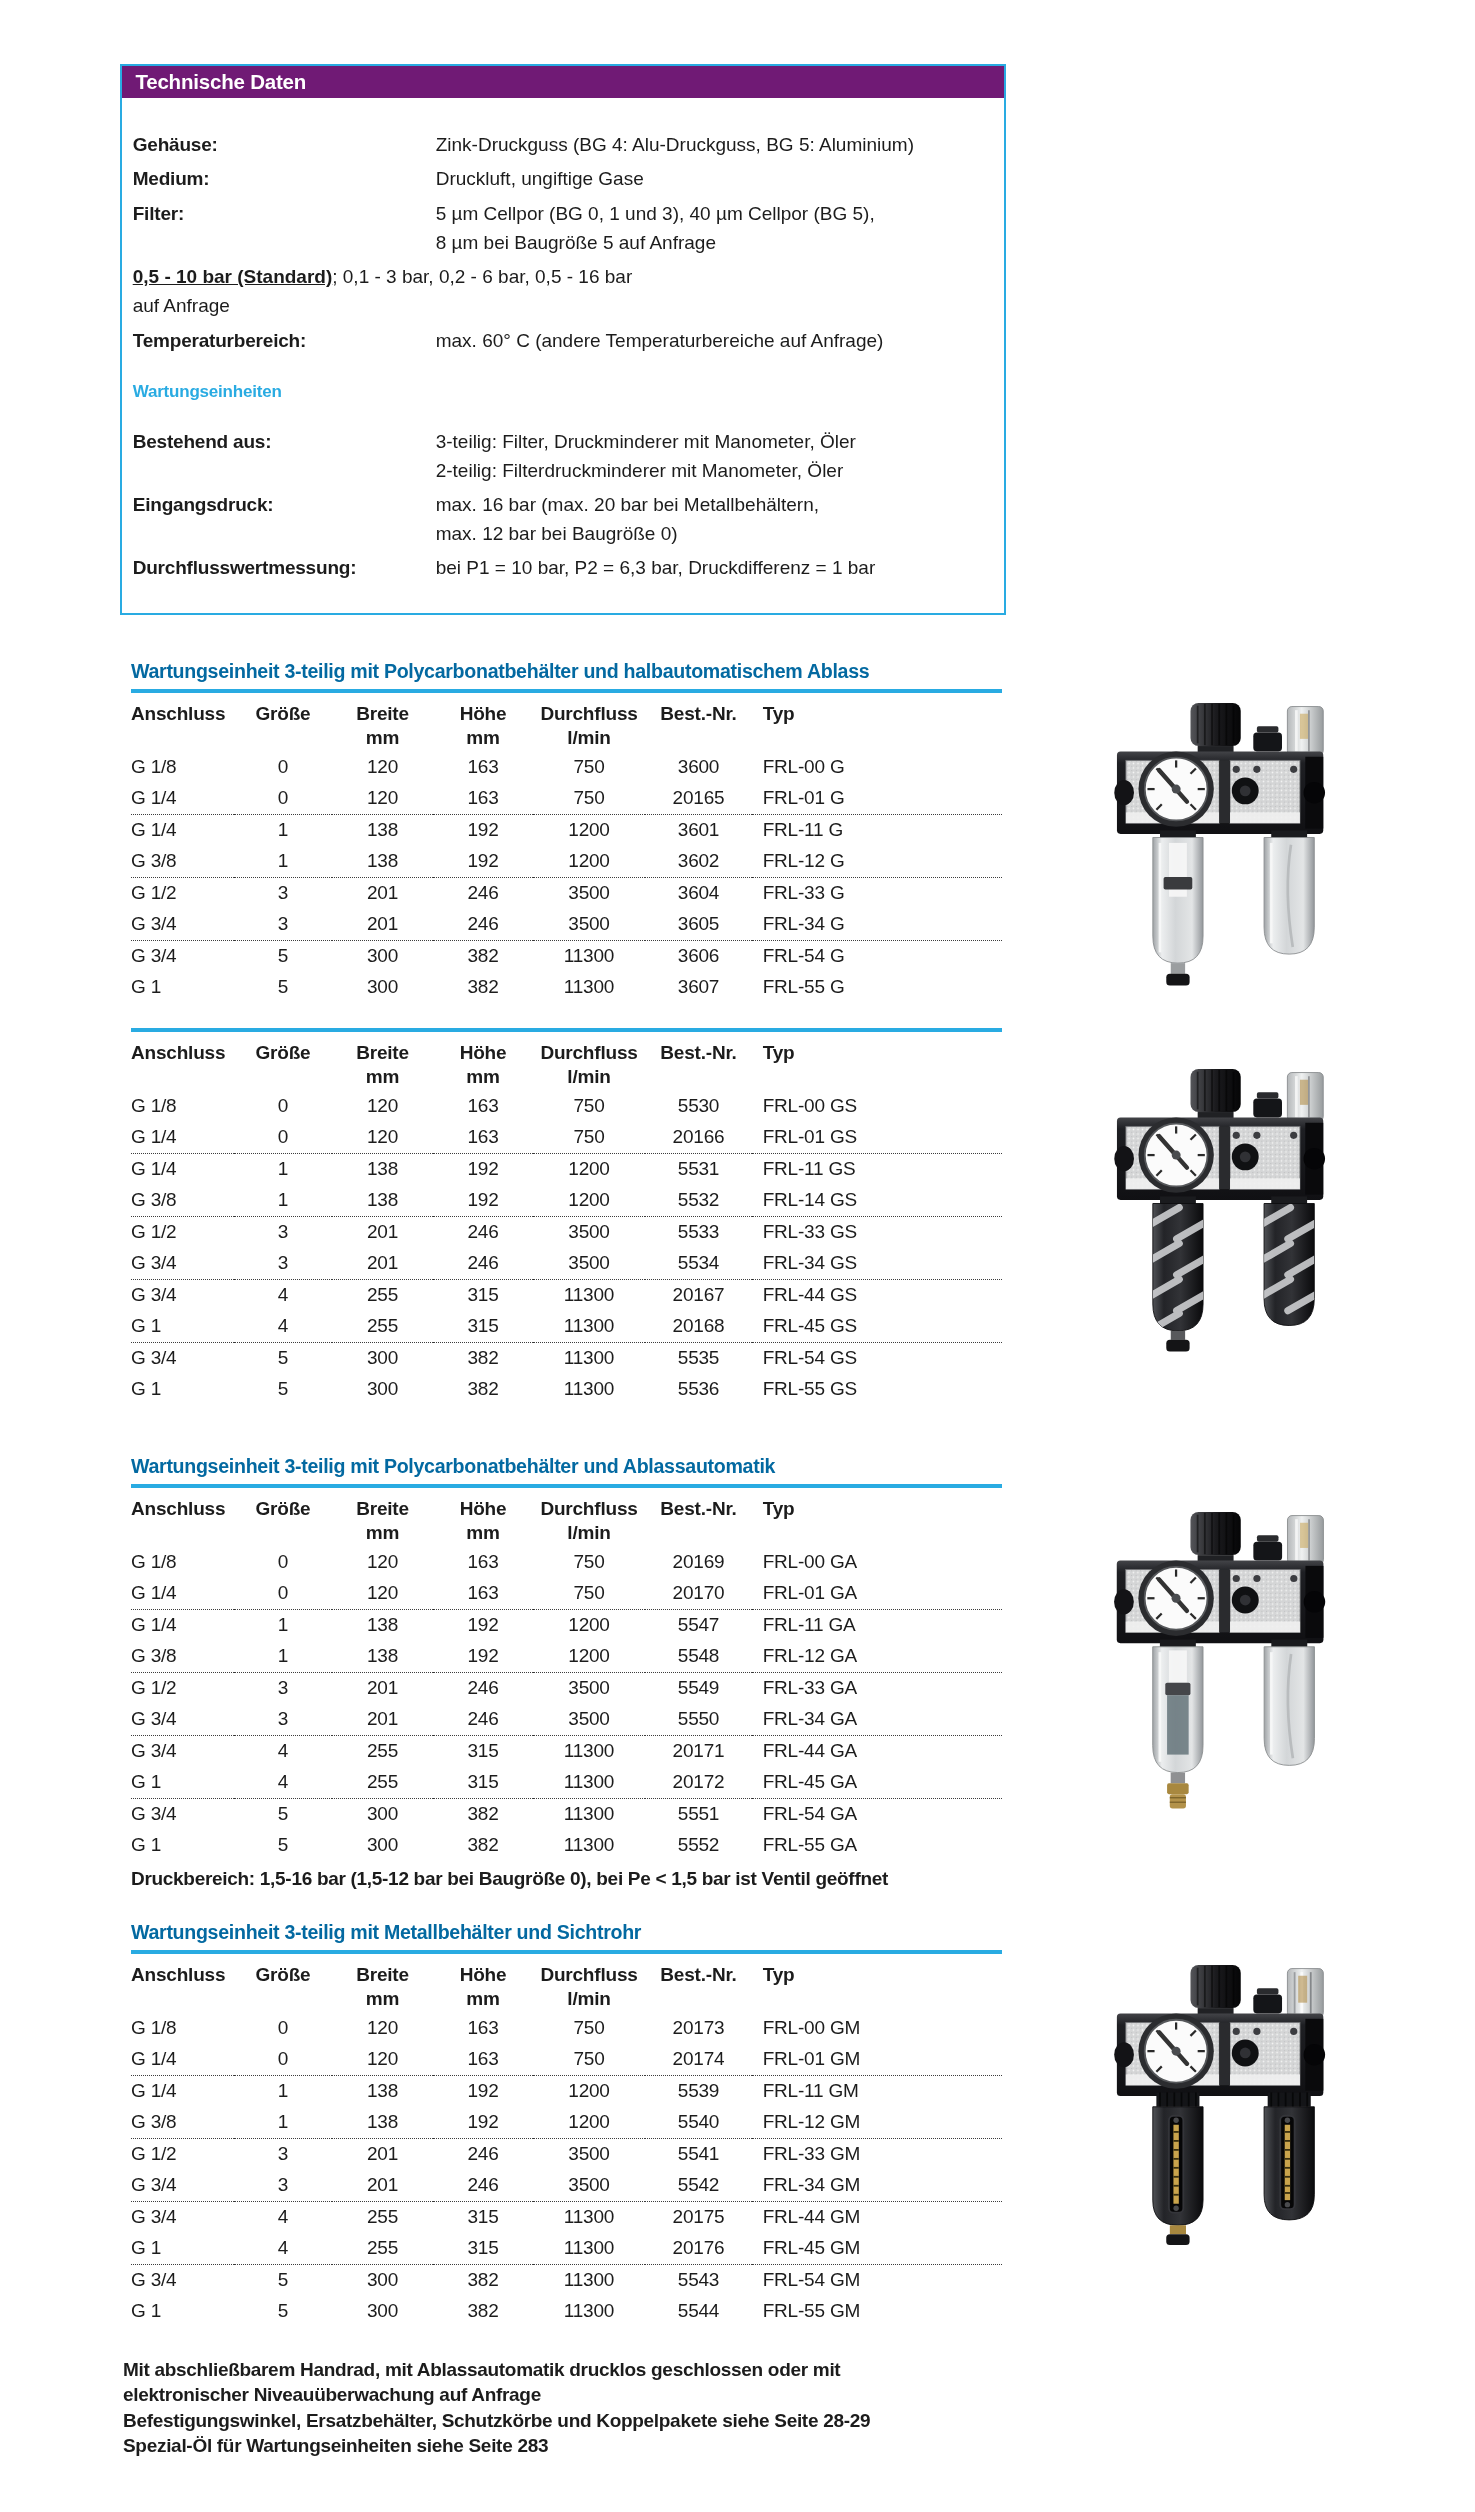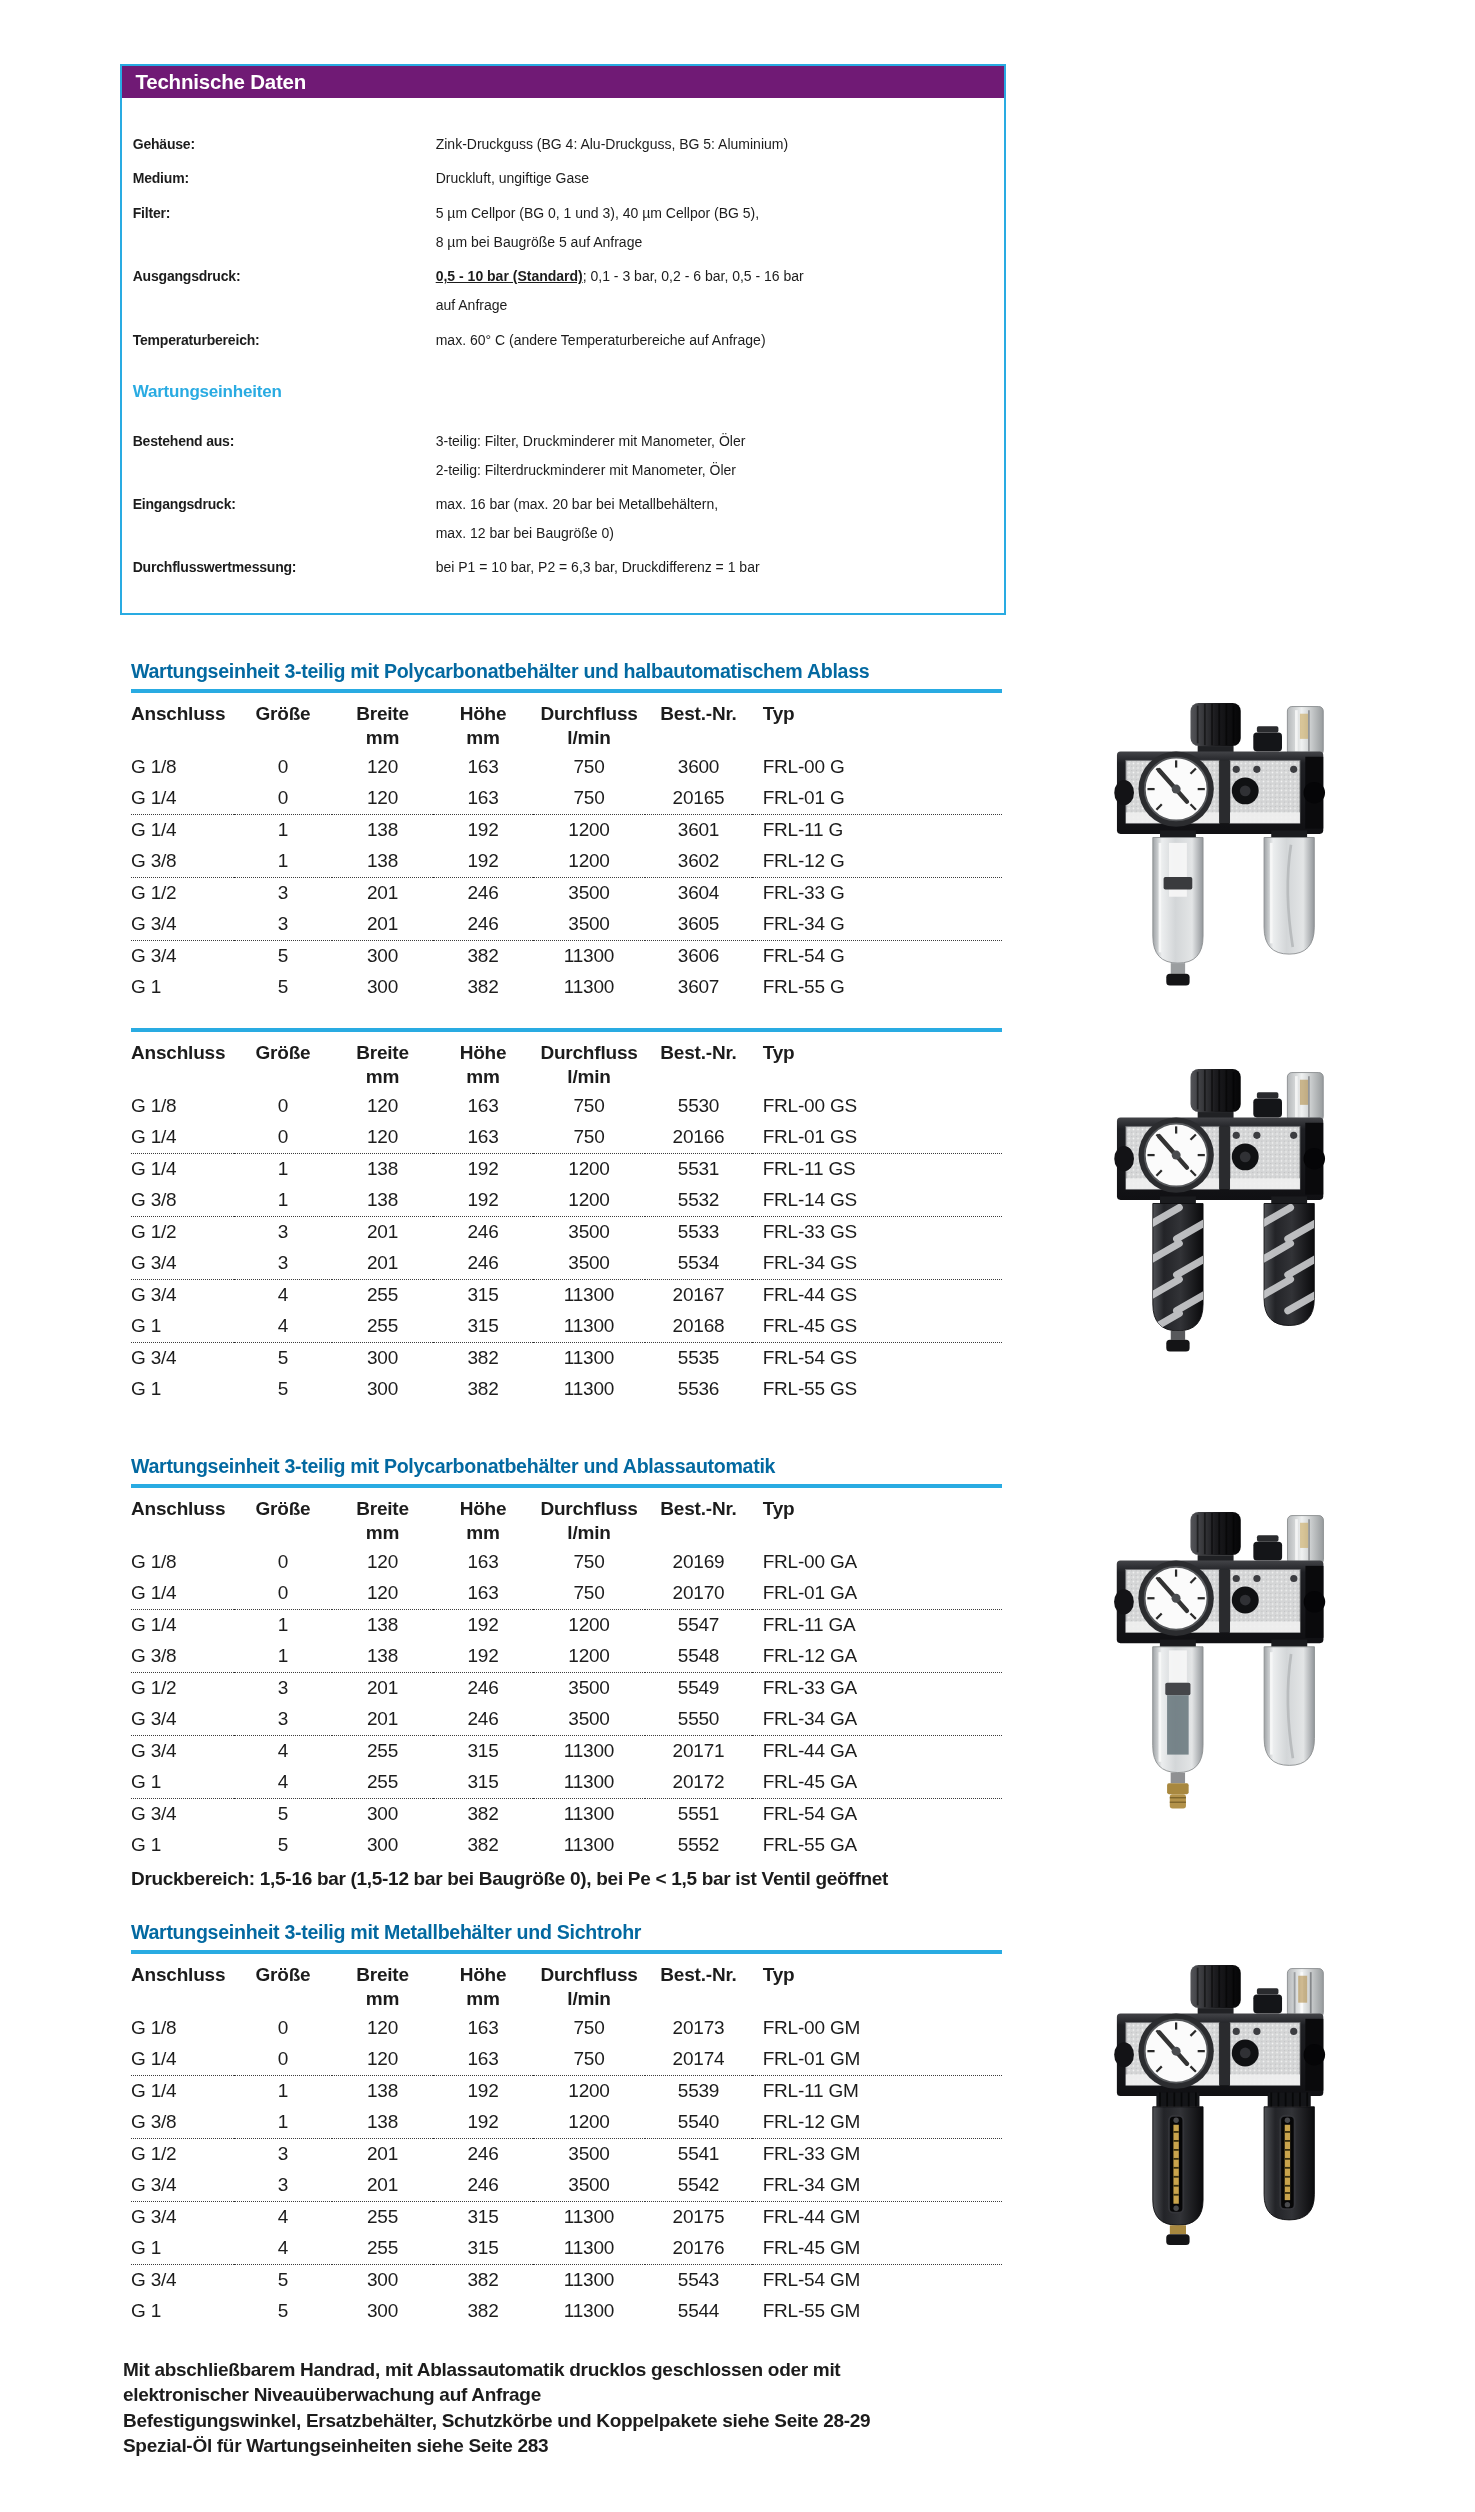--- a/index.html
+++ b/index.html
@@ -17,21 +17,21 @@
     border:2.7px solid #29abe2;box-sizing:border-box;background:#fff;
   }
   .tech-box-header{
     height:32px;background:#701a75;color:#ffffff;
     font-weight:bold;font-size:20.5px;line-height:32px;
     padding-left:13.4px;letter-spacing:-0.2px;
   }
   .spec-area{padding:32px 19.6px 0 10.7px;}
   .spec-row{
     display:grid;grid-template-columns:303px 1fr;
-    font-size:14px;line-height:29px;margin-bottom:5.4px;
+    font-size:19px;line-height:29px;margin-bottom:5.4px;
   }
   .spec-label{font-weight:bold;letter-spacing:-0.2px;}
   .spec-line{white-space:nowrap;}
   .spec-em{font-weight:bold;text-decoration:underline;margin-top:12px;}
   .box-subtitle{
     color:#29abe2;font-weight:bold;font-size:17px;letter-spacing:-0.2px;
     margin:27px 0 25px 10.7px;
   }
   
   .tsec{position:absolute;left:131px;width:871px;}
@@ -121,21 +121,20 @@
         </div>
       </div>
       <div class="spec-row">
         <div class="spec-label">Filter:</div>
         <div>
           <div class="spec-line">5 µm Cellpor (BG 0, 1 und 3), 40 µm Cellpor (BG 5),</div>
           <div class="spec-line">8 µm bei Baugröße 5 auf Anfrage</div>
         </div>
       </div>
       <div class="spec-row">
-        <div class="spec-label">Ausgangsdruck:</div>
         <div>
           <div class="spec-line"><span class="spec-em">0,5 - 10 bar (Standard)</span><span>; 0,1 - 3 bar, 0,2 - 6 bar, 0,5 - 16 bar</span></div>
           <div class="spec-line">auf Anfrage</div>
         </div>
       </div>
       <div class="spec-row">
         <div class="spec-label">Temperaturbereich:</div>
         <div>
           <div class="spec-line">max. 60° C (andere Temperaturbereiche auf Anfrage)</div>
         </div>

